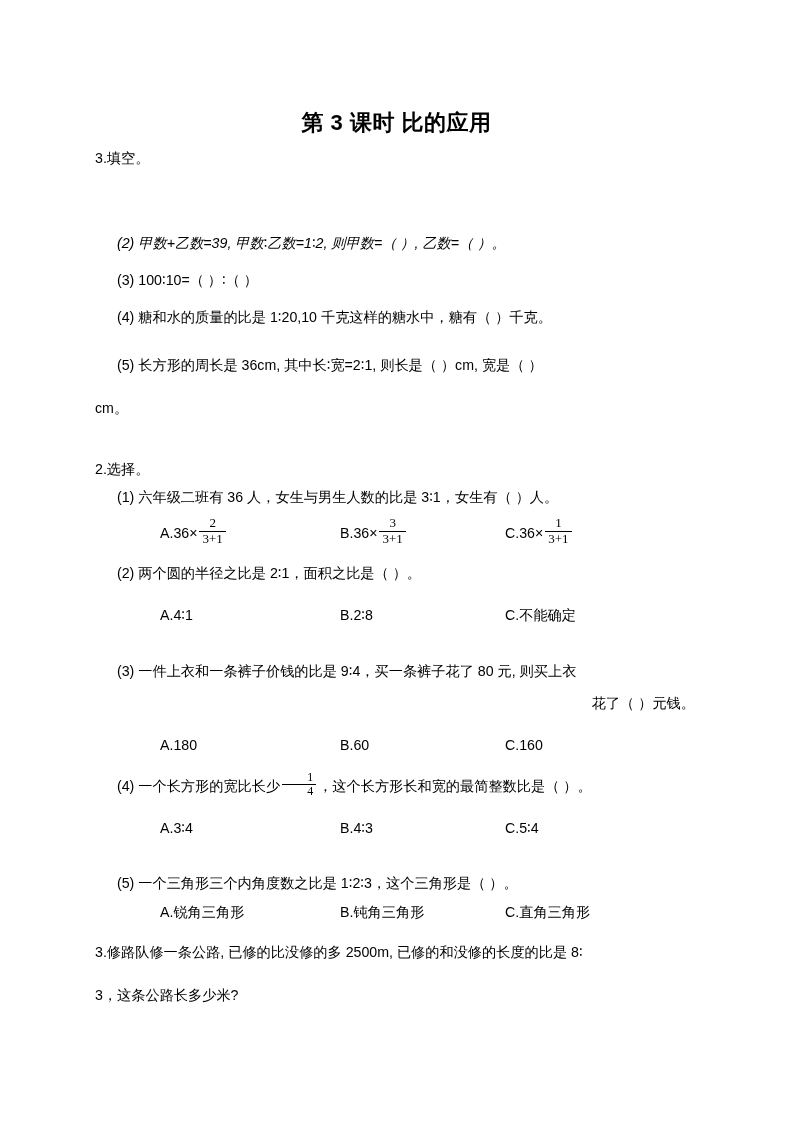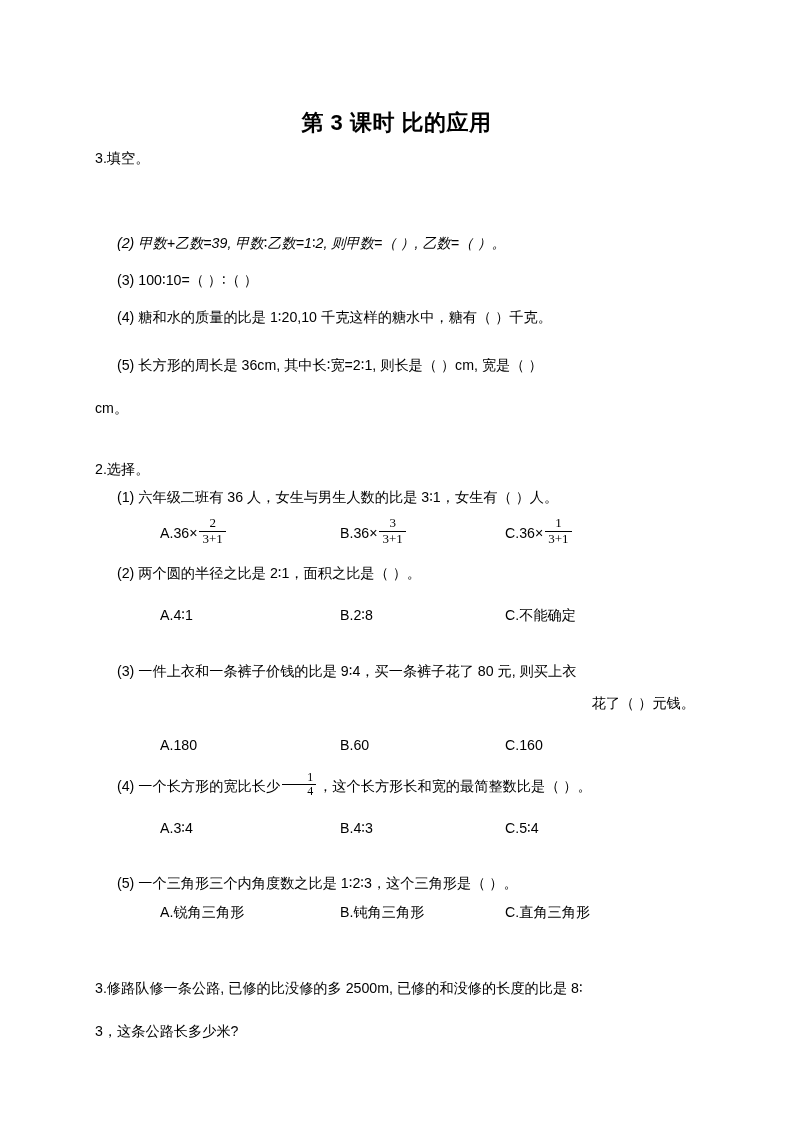--- a/index.html
+++ b/index.html
@@ -56,21 +56,20 @@
   }
   .q-cont {
     font-size: 14.2px;
     line-height: 20px;
     text-indent: 0;
   }
   .prob-line {
     font-size: 14.2px;
     line-height: 20px;
     text-indent: 0;
-    margin-top: 36px;
   }
 
   
   .opt-row {
     position: absolute;
     left: 95px;
     width: 620px;
     font-size: 14.2px;
     line-height: 20px;
   }

